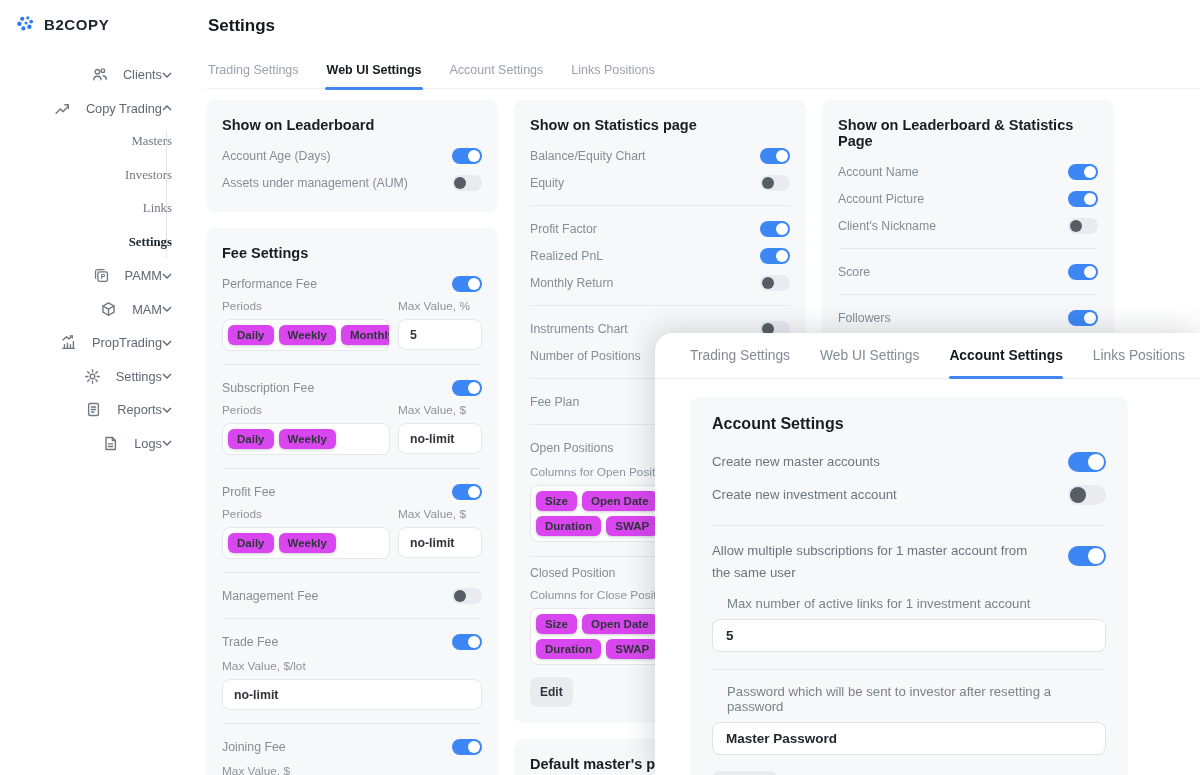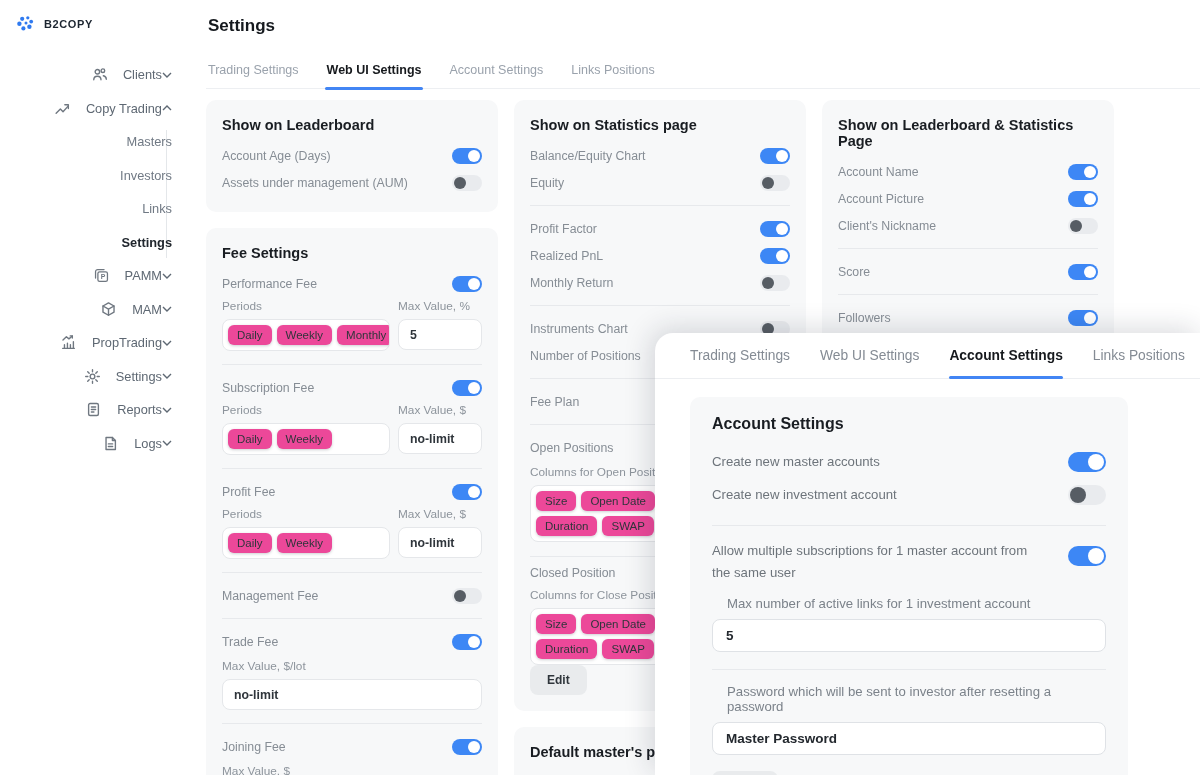--- a/index.html
+++ b/index.html
@@ -3,27 +3,27 @@
 <meta charset="utf-8">
 <style>
   * { margin:0; padding:0; box-sizing:border-box; }
   html,body { width:1200px; height:775px; }
   body { font-family:"Liberation Sans", sans-serif; background:#fff; overflow:hidden; }
   #app { position:relative; width:1200px; height:775px; background:#fff; overflow:hidden; }
 
   
   .sidebar { position:absolute; left:0; top:0; width:196px; height:775px; background:#fff; }
   .logo { position:absolute; left:16px; top:14px; display:flex; align-items:center; gap:8px; }
-  .logo-text { font-size:11px; font-weight:800; color:#1c2530; letter-spacing:.6px; }
+  .logo-text { font-size:15px; font-weight:800; color:#1c2530; letter-spacing:.6px; }
   .nav { position:absolute; left:0; top:58px; width:100%; display:flex; flex-direction:column;align-items:flex-end; }
   .nav-item { display:flex; align-items:center; height:33.5px; padding:0 24px; color:#5e6873; cursor:pointer; }
   .nav-item .nicon { width:17px; height:17px; margin-right:15px; color:#6f7780; display:flex; align-items:center; }
   .nav-item .nlabel { font-size:12.8px; color:#5e6873; flex:1; }
   .nav-item .chev { color:#5e6873; display:flex; }
-  .nav-sub { padding-left:40px; }
+  .nav-sub { padding-left:40px;font-family:Liberation Serif, serif; }
   .nav-sub .nlabel { color:#707984; }
   .nav-sub.active .nlabel { color:#20262d; font-weight:700; }
   .sub-line { position:absolute; left:166px; top:130px; width:1px; height:128px; background:#e4e7ea; }
 
   
   .page-title { position:absolute; left:208px; top:16px; font-size:17px; font-weight:700; color:#15191e; }
   .tabs { position:absolute; left:206px; right:0; top:59px; height:30px; display:flex; gap:24px; border-bottom:1px solid #edeff2; }
   .tab { font-size:12.5px; color:#9aa2ac; padding:4px 2px 0; position:relative; cursor:pointer; white-space:nowrap; }
   .tab.active { color:#16191d; font-weight:700; }
   .tab.active::after { content:""; position:absolute; left:0; right:0; bottom:-2px; height:3px; border-radius:3px; background:#4285f4; }
@@ -40,24 +40,24 @@
   .toggle .knob { width:12px; height:12px; border-radius:50%; position:absolute; top:2px; }
   .toggle.on { background:#3d87f5; } .toggle.on .knob { right:2px; background:#fff; }
   .toggle.off { background:#e9ebee; } .toggle.off .knob { left:2px; background:#575d64; }
 
   .two-col { display:flex; gap:8px; margin-top:2px;justify-content:flex-end; }
   .col-left { flex:1; min-width:0; } .col-right { width:84px; flex:0 0 auto; }
   .sub-lbl { font-size:11.8px; color:#8d949c; margin-bottom:6px; white-space:nowrap; }
   .chiprow { background:#fff; border:1px solid #e5e7ea; border-radius:8px; padding:5px; display:flex; gap:5px; overflow:hidden; }
   .chipbox { background:#fff; border:1px solid #e5e7ea; border-radius:8px; padding:5px; overflow:hidden; }
   .chipline { display:flex; gap:5px; } .chipline + .chipline { margin-top:5px; }
-  .chip { background:#ec4899; border-radius:6px; box-shadow:0 1px 3px rgba(55,61,70,.25); padding:4px 9px; font-size:11.5px; font-weight:400; color:#2f353b; white-space:nowrap; cursor:pointer; }
+  .chip { background:#d946ef; border-radius:6px; box-shadow:0 1px 3px rgba(55,61,70,.25); padding:4px 9px; font-size:11.5px; font-weight:700; color:#2f353b; white-space:nowrap; cursor:pointer; }
   .field { background:#fff; border:1px solid #e5e7ea; border-radius:8px; height:31px; width:100%; padding:0 11px; font-size:12.3px; font-weight:700; color:#2f353b; font-family:"Liberation Sans",sans-serif; outline:none; }
   .plain-lbl { font-size:12.3px; color:#868d95; margin:4px 0 8px; }
-  .btn-gray { background:#e9ebed; border:none; border-radius:8px; padding:8px 17px; font-size:12px; font-weight:700; color:#2f353b; font-family:"Liberation Sans",sans-serif; cursor:pointer; }
+  .btn-gray { margin-top:12px; background:#e9ebed; border:none; border-radius:8px; padding:8px 10px; font-size:12px; font-weight:700; color:#2f353b; font-family:"Liberation Sans",sans-serif; cursor:pointer; }
 
   
   .overlay { position:absolute; left:655px; top:333px; width:545px; height:442px; background:#fff; border-top-left-radius:18px; box-shadow:-4px -4px 28px rgba(26,34,48,.16); z-index:10; }
   .ov-tabs { display:flex; gap:30px; padding-left:35px; height:46px; align-items:center; border-bottom:1px solid #eceef1; }
   .ov-tab { font-size:13.8px; color:#848b94; position:relative; height:100%; display:flex; align-items:center; cursor:pointer; white-space:nowrap; }
   .ov-tab.active { color:#16191d; font-weight:700; }
   .ov-tab.active::after { content:""; position:absolute; left:0; right:0; bottom:-1px; height:3px; border-radius:3px; background:#4285f4; }
   .ov-card { margin:18px 72px 0 35px; background:#f7f8f9; border-radius:10px; padding:16px 22px; height:420px; }
   .ov-card h3 { font-size:16px; font-weight:700; color:#191d22; margin:2px 0 12px; }
   .ov-row { display:flex; justify-content:space-between; align-items:center; height:33px; }

